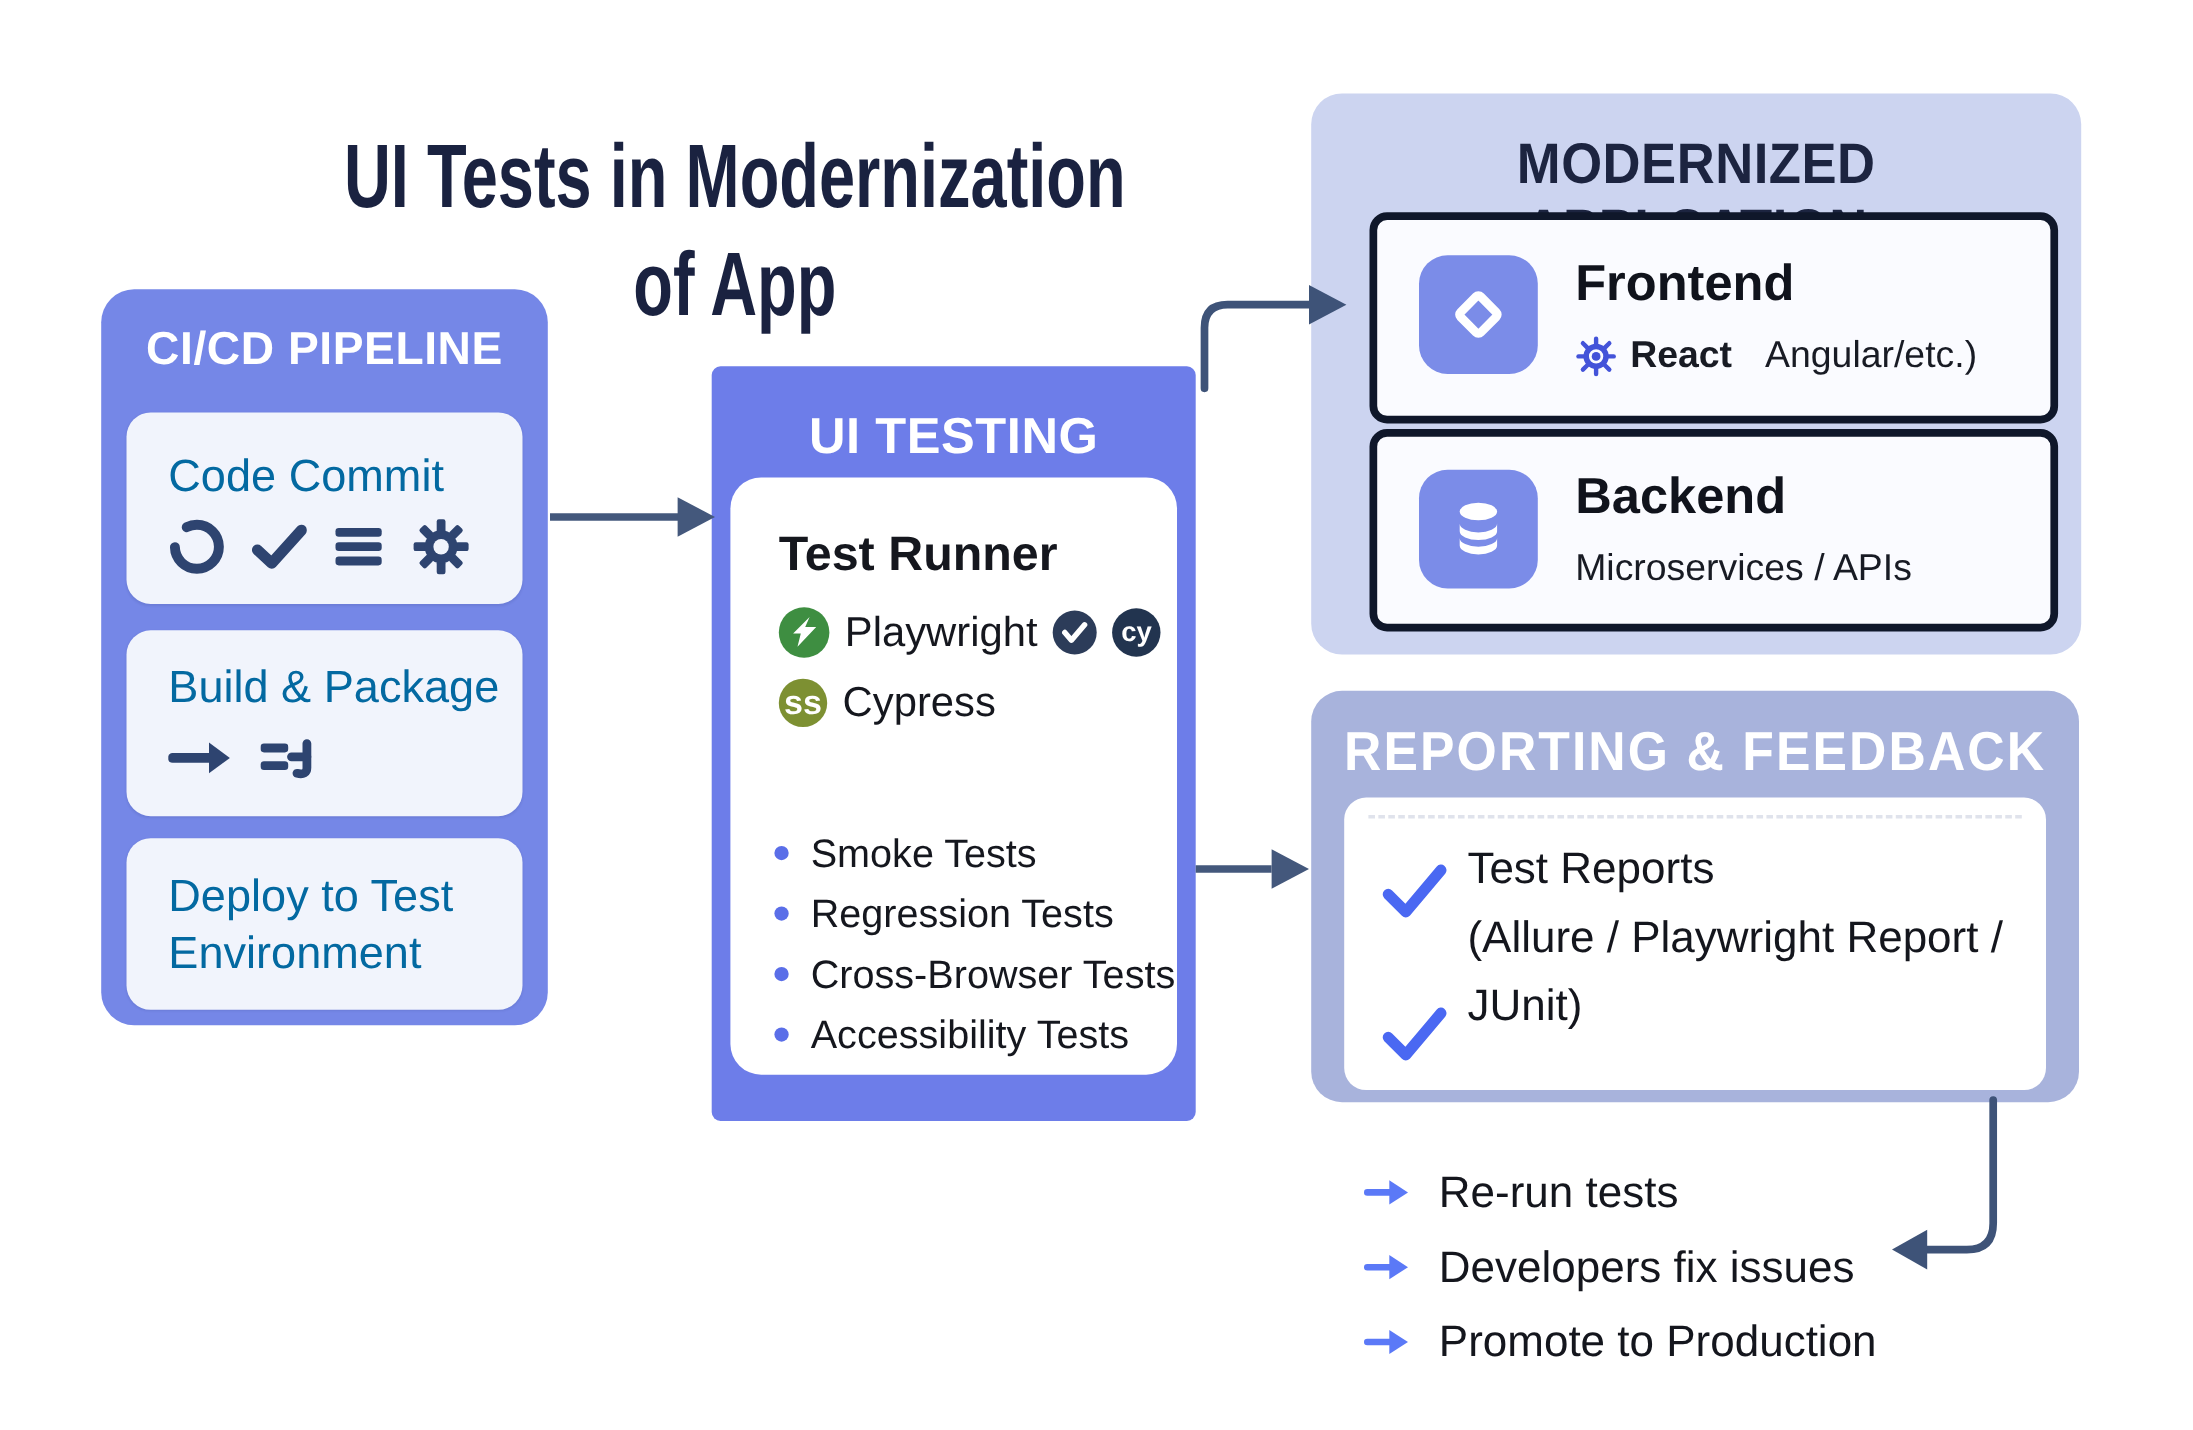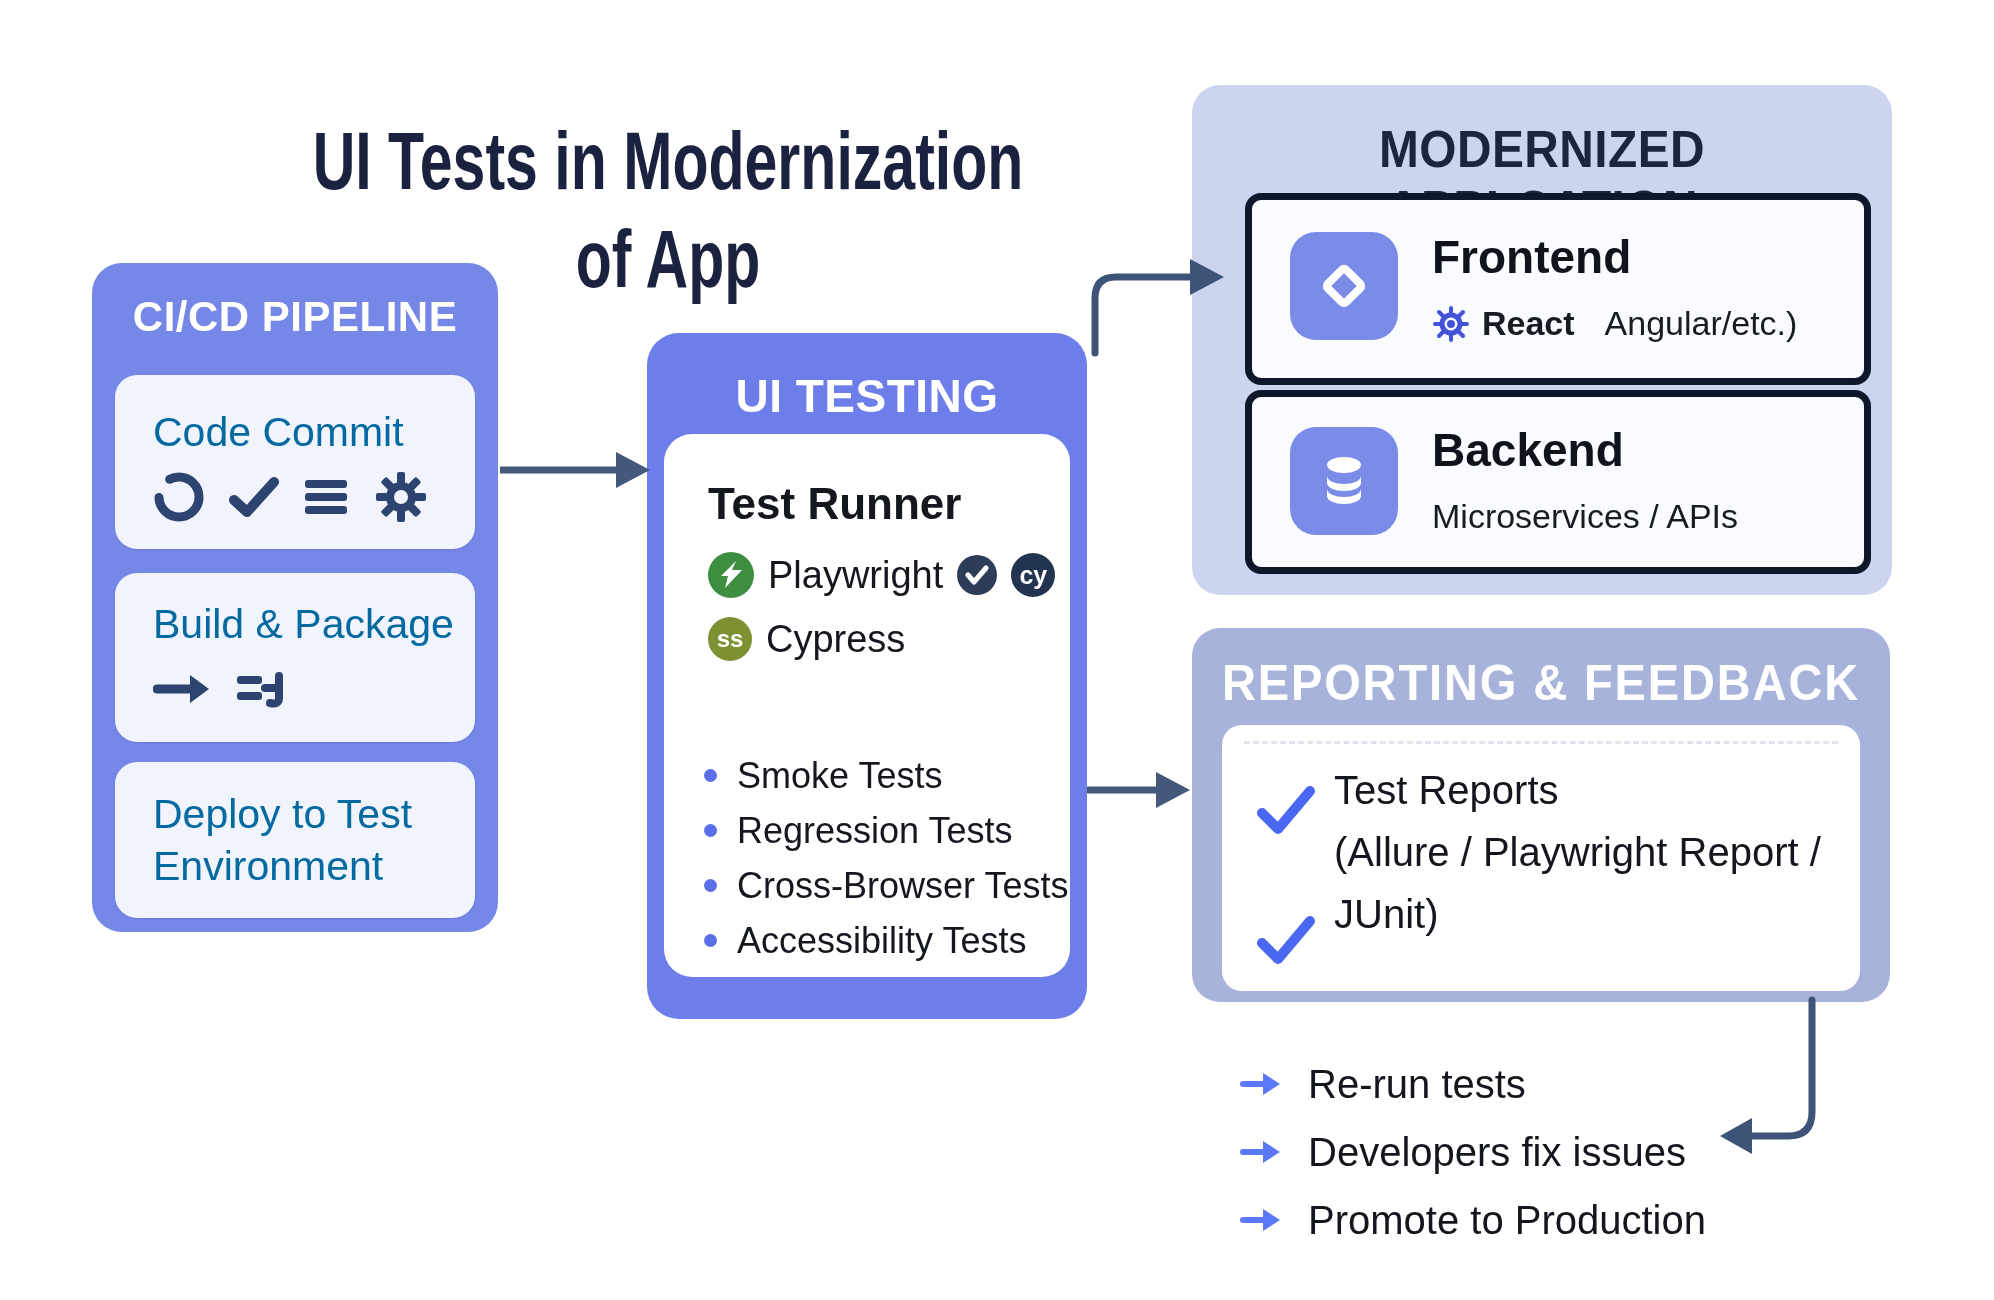--- a/index.html
+++ b/index.html
@@ -19,32 +19,32 @@
   .cicd{position:absolute;left:92px;top:263px;width:406px;height:669px;
         background:#7587e7;border-radius:30px;}
   .cicd .panel-hdr{top:30px;font-size:42px;color:#ffffff;letter-spacing:.5px;}
   .cicd-card{position:absolute;left:23px;width:360px;background:#f1f4fc;border-radius:22px;
              box-shadow:0 1px 2px rgba(30,40,90,.10);}
   .cicd-card .card-lbl{position:absolute;left:38px;font-size:41px;}
   .icon-row{position:absolute;left:38px;display:flex;align-items:center;gap:24px;}
 
   
   .uitest{position:absolute;left:647px;top:333px;width:440px;height:686px;
-          background:#6d7de9;border-radius:32px;}
+          background:#6d7de9;border-radius:8px;}
   .uitest .panel-hdr{top:36px;font-size:46px;color:#ffffff;letter-spacing:.5px;}
   .uitest-card{position:absolute;left:17px;top:101px;width:406px;height:543px;
                background:#ffffff;border-radius:28px;}
   .sec-hdr{position:absolute;left:44px;font-size:44px;font-weight:700;color:#15171e;}
   .runner-row{position:absolute;left:44px;display:flex;align-items:center;gap:14px;}
   .runner-lbl{font-size:38px;font-weight:500;color:#15171e;}
   .circle{border-radius:50%;display:flex;align-items:center;justify-content:center;flex:0 0 auto;}
   .pw-circle{width:46px;height:46px;background:#3e8e41;}
   .badge-check{width:40px;height:40px;background:#2c3c59;}
   .badge-cy{width:44px;height:44px;background:#22344f;color:#fff;font-size:25px;font-weight:700;}
-  .badge-ss{width:44px;height:44px;background:#7d9032;color:#fff;font-size:24px;font-weight:700;}
+  .badge-ss{width:44px;height:44px;background:#7d9032;color:#fff;font-size:31px;font-weight:700;}
   .scenarios{position:absolute;left:40px;top:314px;list-style:none;margin:0;padding:0;}
   .scenarios li{display:flex;align-items:center;gap:20px;height:55px;}
   .bullet{width:13px;height:13px;border-radius:50%;background:#5a6ee8;flex:0 0 auto;}
   .scen-lbl{font-size:36px;font-weight:500;color:#15171e;white-space:nowrap;}
 
   
   .modern{position:absolute;left:1192px;top:85px;width:700px;height:510px;
           background:#ccd4f0;border-radius:28px;}
   .modern .panel-hdr{top:34px;font-size:52px;color:#1c2440;letter-spacing:.5px;
                      transform:scaleX(.92);transform-origin:50% 0;}

